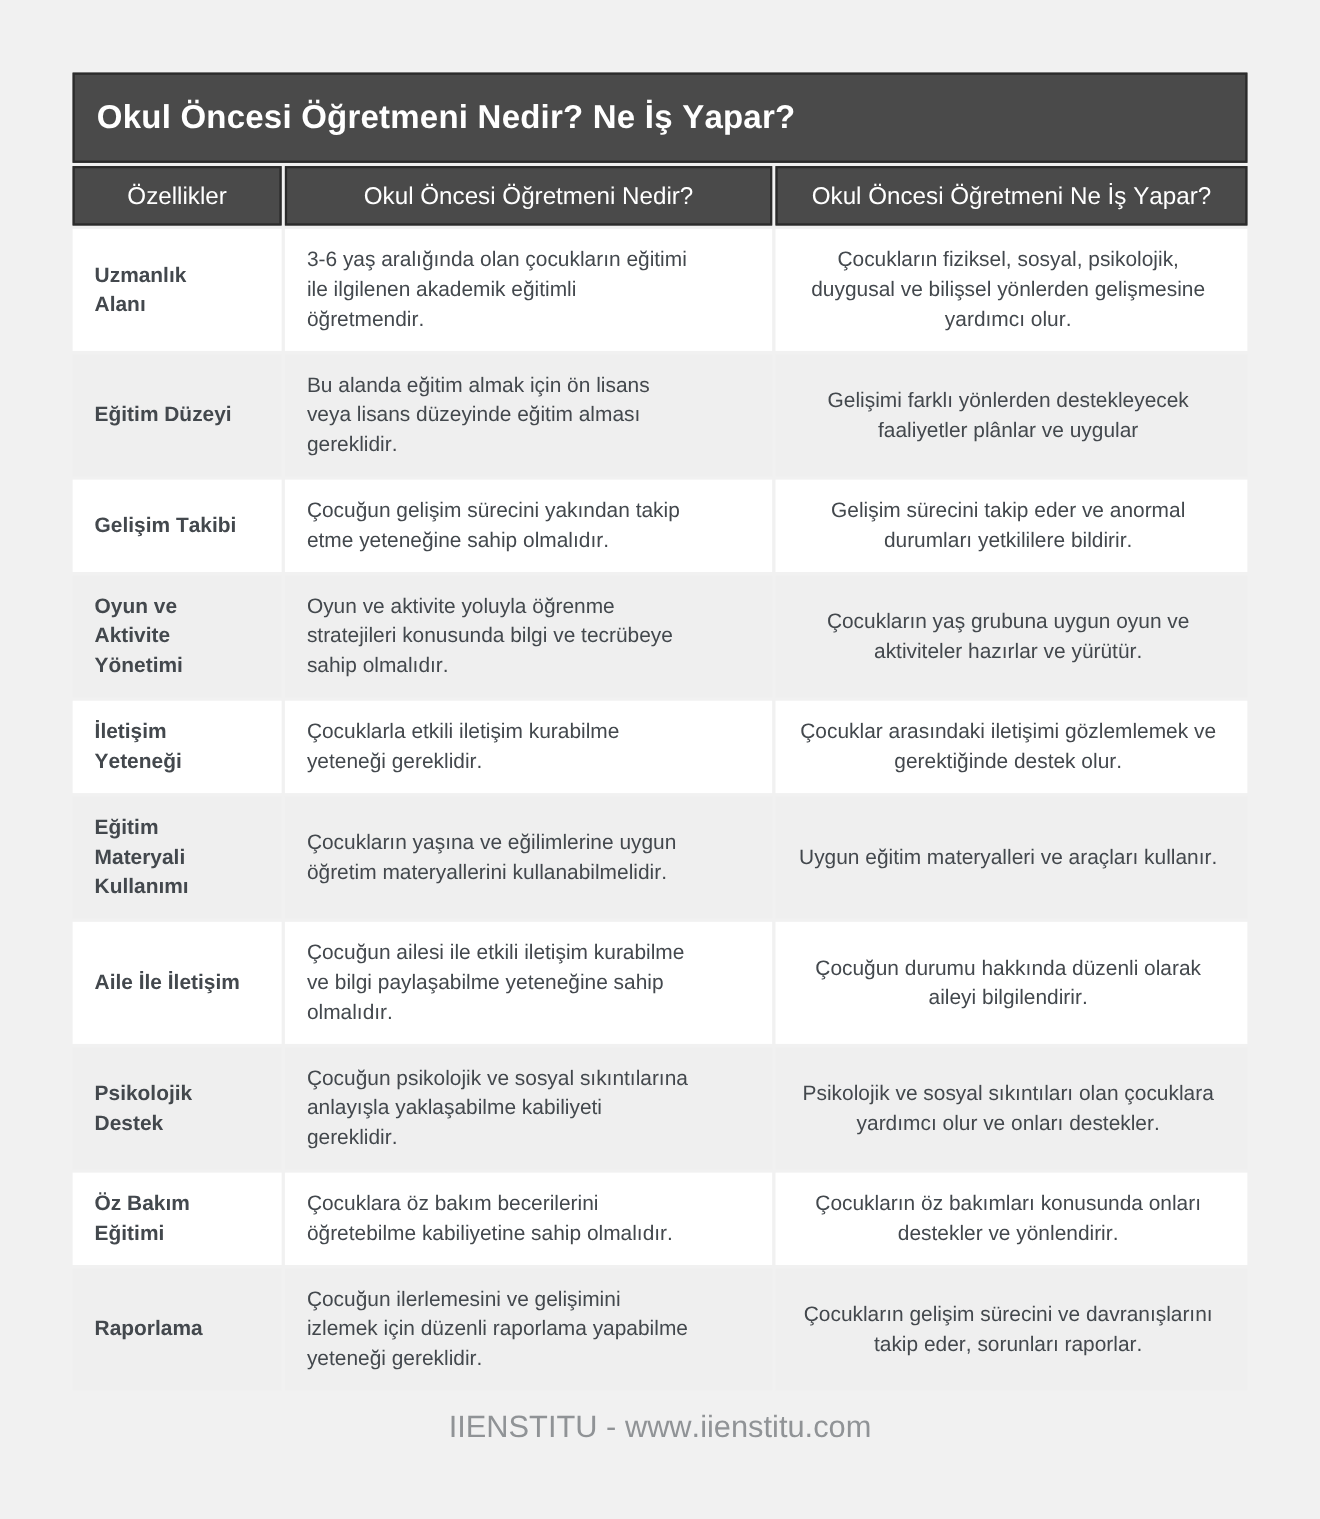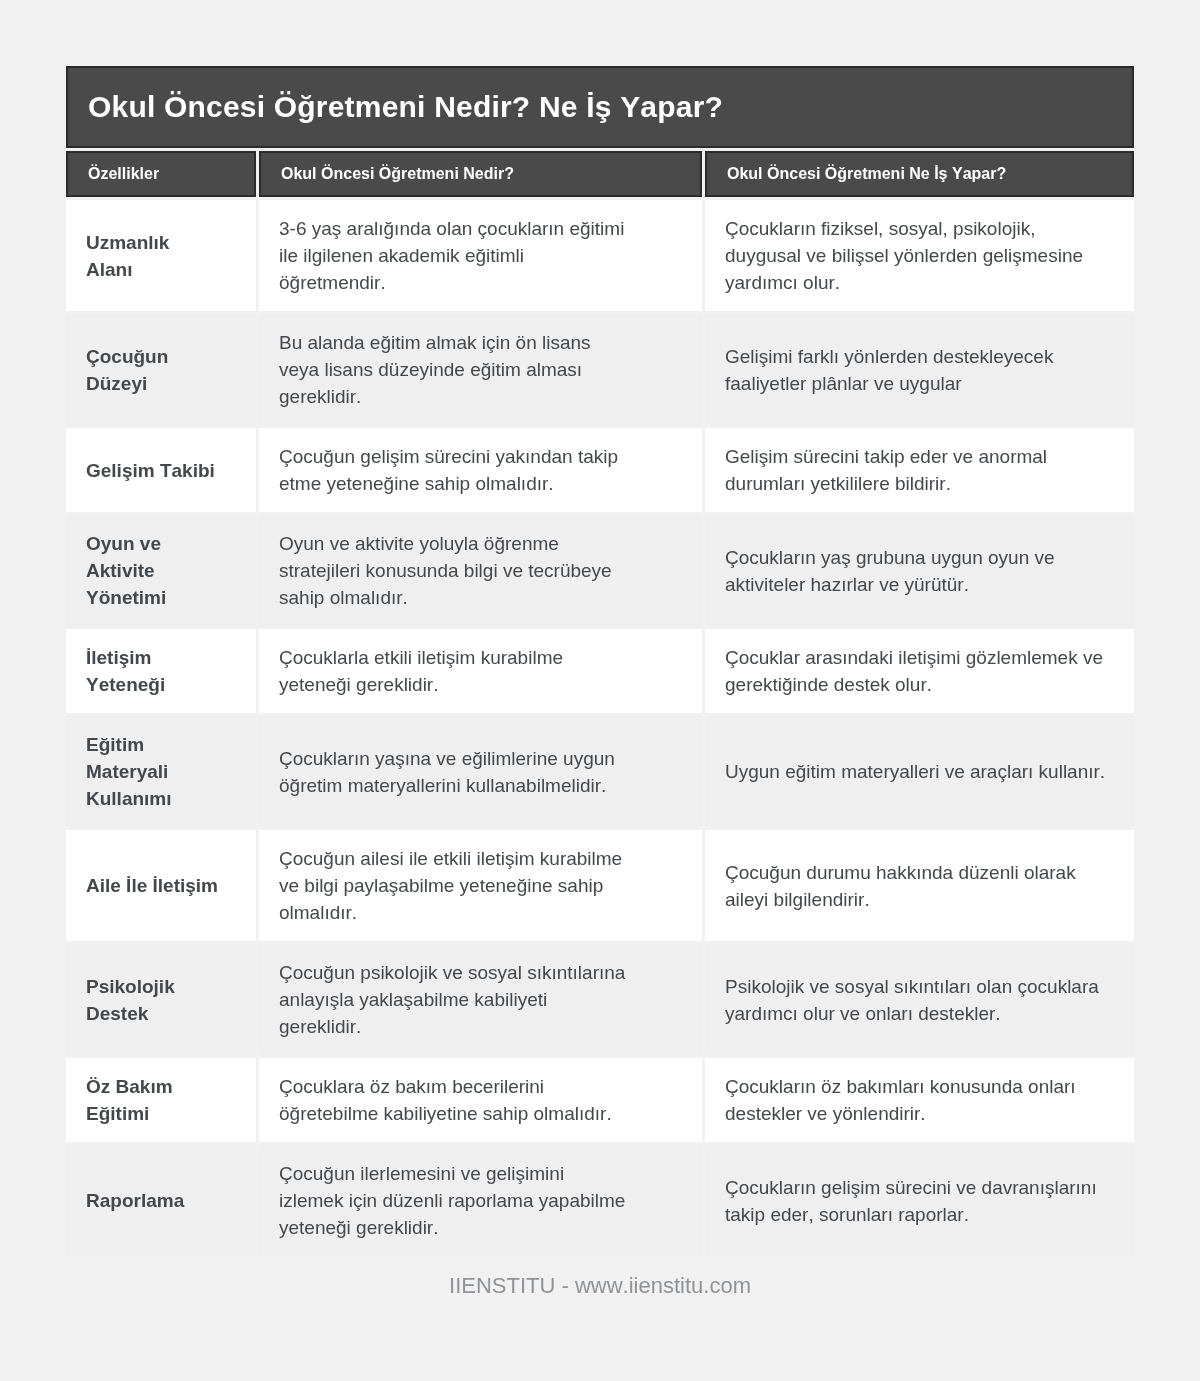--- a/index.html
+++ b/index.html
@@ -44,43 +44,43 @@
     text-align: left;
     height: 82px;
     padding: 0 20px;
     vertical-align: middle;
     letter-spacing: 0.2px;
   }
   th.col-head{
     background: var(--bar);
     border: 2px solid var(--bar-border);
     color: var(--bar-text);
-    font-size: 16px;
-    font-weight: bold;
-    text-align: left;
+    font-size: 22px;
+    font-weight: normal;
+    text-align: center;
     padding: 12px 20px;
     vertical-align: middle;
   }
   td{
     color: var(--body-text);
     font-size: 19px;
     line-height: 27px;
     vertical-align: middle;
     padding: 15px 20px;
     background: var(--row);
   }
   tbody tr:nth-child(even) td{ background: var(--row-alt); }
   td.cell-feature{ padding-right: 38px; font-weight: bold; }
   td.cell-nedir{ padding-right: 71px; }
-  td.cell-yapar{ padding-right: 26px; }
+  td.cell-yapar{ padding-right: 26px; text-align: center; }
 
   .footer{
     margin-top: 14px;
     text-align: center;
-    font-size: 22px;
+    font-size: 28px;
     color: var(--footer-text);
   }
 </style>
 </head>
 <body>
 
 <div class="canvas">
 
   <table class="info-table">
     <colgroup>
@@ -98,21 +98,21 @@
         <th class="col-head">Okul Öncesi Öğretmeni Ne İş Yapar?</th>
       </tr>
     </thead>
     <tbody>
       <tr>
         <td class="cell-feature">Uzmanlık Alanı</td>
         <td class="cell-nedir">3-6 yaş aralığında olan çocukların eğitimi ile ilgilenen akademik eğitimli öğretmendir.</td>
         <td class="cell-yapar">Çocukların fiziksel, sosyal, psikolojik, duygusal ve bilişsel yönlerden gelişmesine yardımcı olur.</td>
       </tr>
       <tr>
-        <td class="cell-feature">Çocuğun Düzeyi</td>
+        <td class="cell-feature">Eğitim Düzeyi</td>
         <td class="cell-nedir">Bu alanda eğitim almak için ön lisans veya lisans düzeyinde eğitim alması gereklidir.</td>
         <td class="cell-yapar">Gelişimi farklı yönlerden destekleyecek faaliyetler plânlar ve uygular</td>
       </tr>
       <tr>
         <td class="cell-feature">Gelişim Takibi</td>
         <td class="cell-nedir">Çocuğun gelişim sürecini yakından takip etme yeteneğine sahip olmalıdır.</td>
         <td class="cell-yapar">Gelişim sürecini takip eder ve anormal durumları yetkililere bildirir.</td>
       </tr>
       <tr>
         <td class="cell-feature">Oyun ve Aktivite Yönetimi</td>

